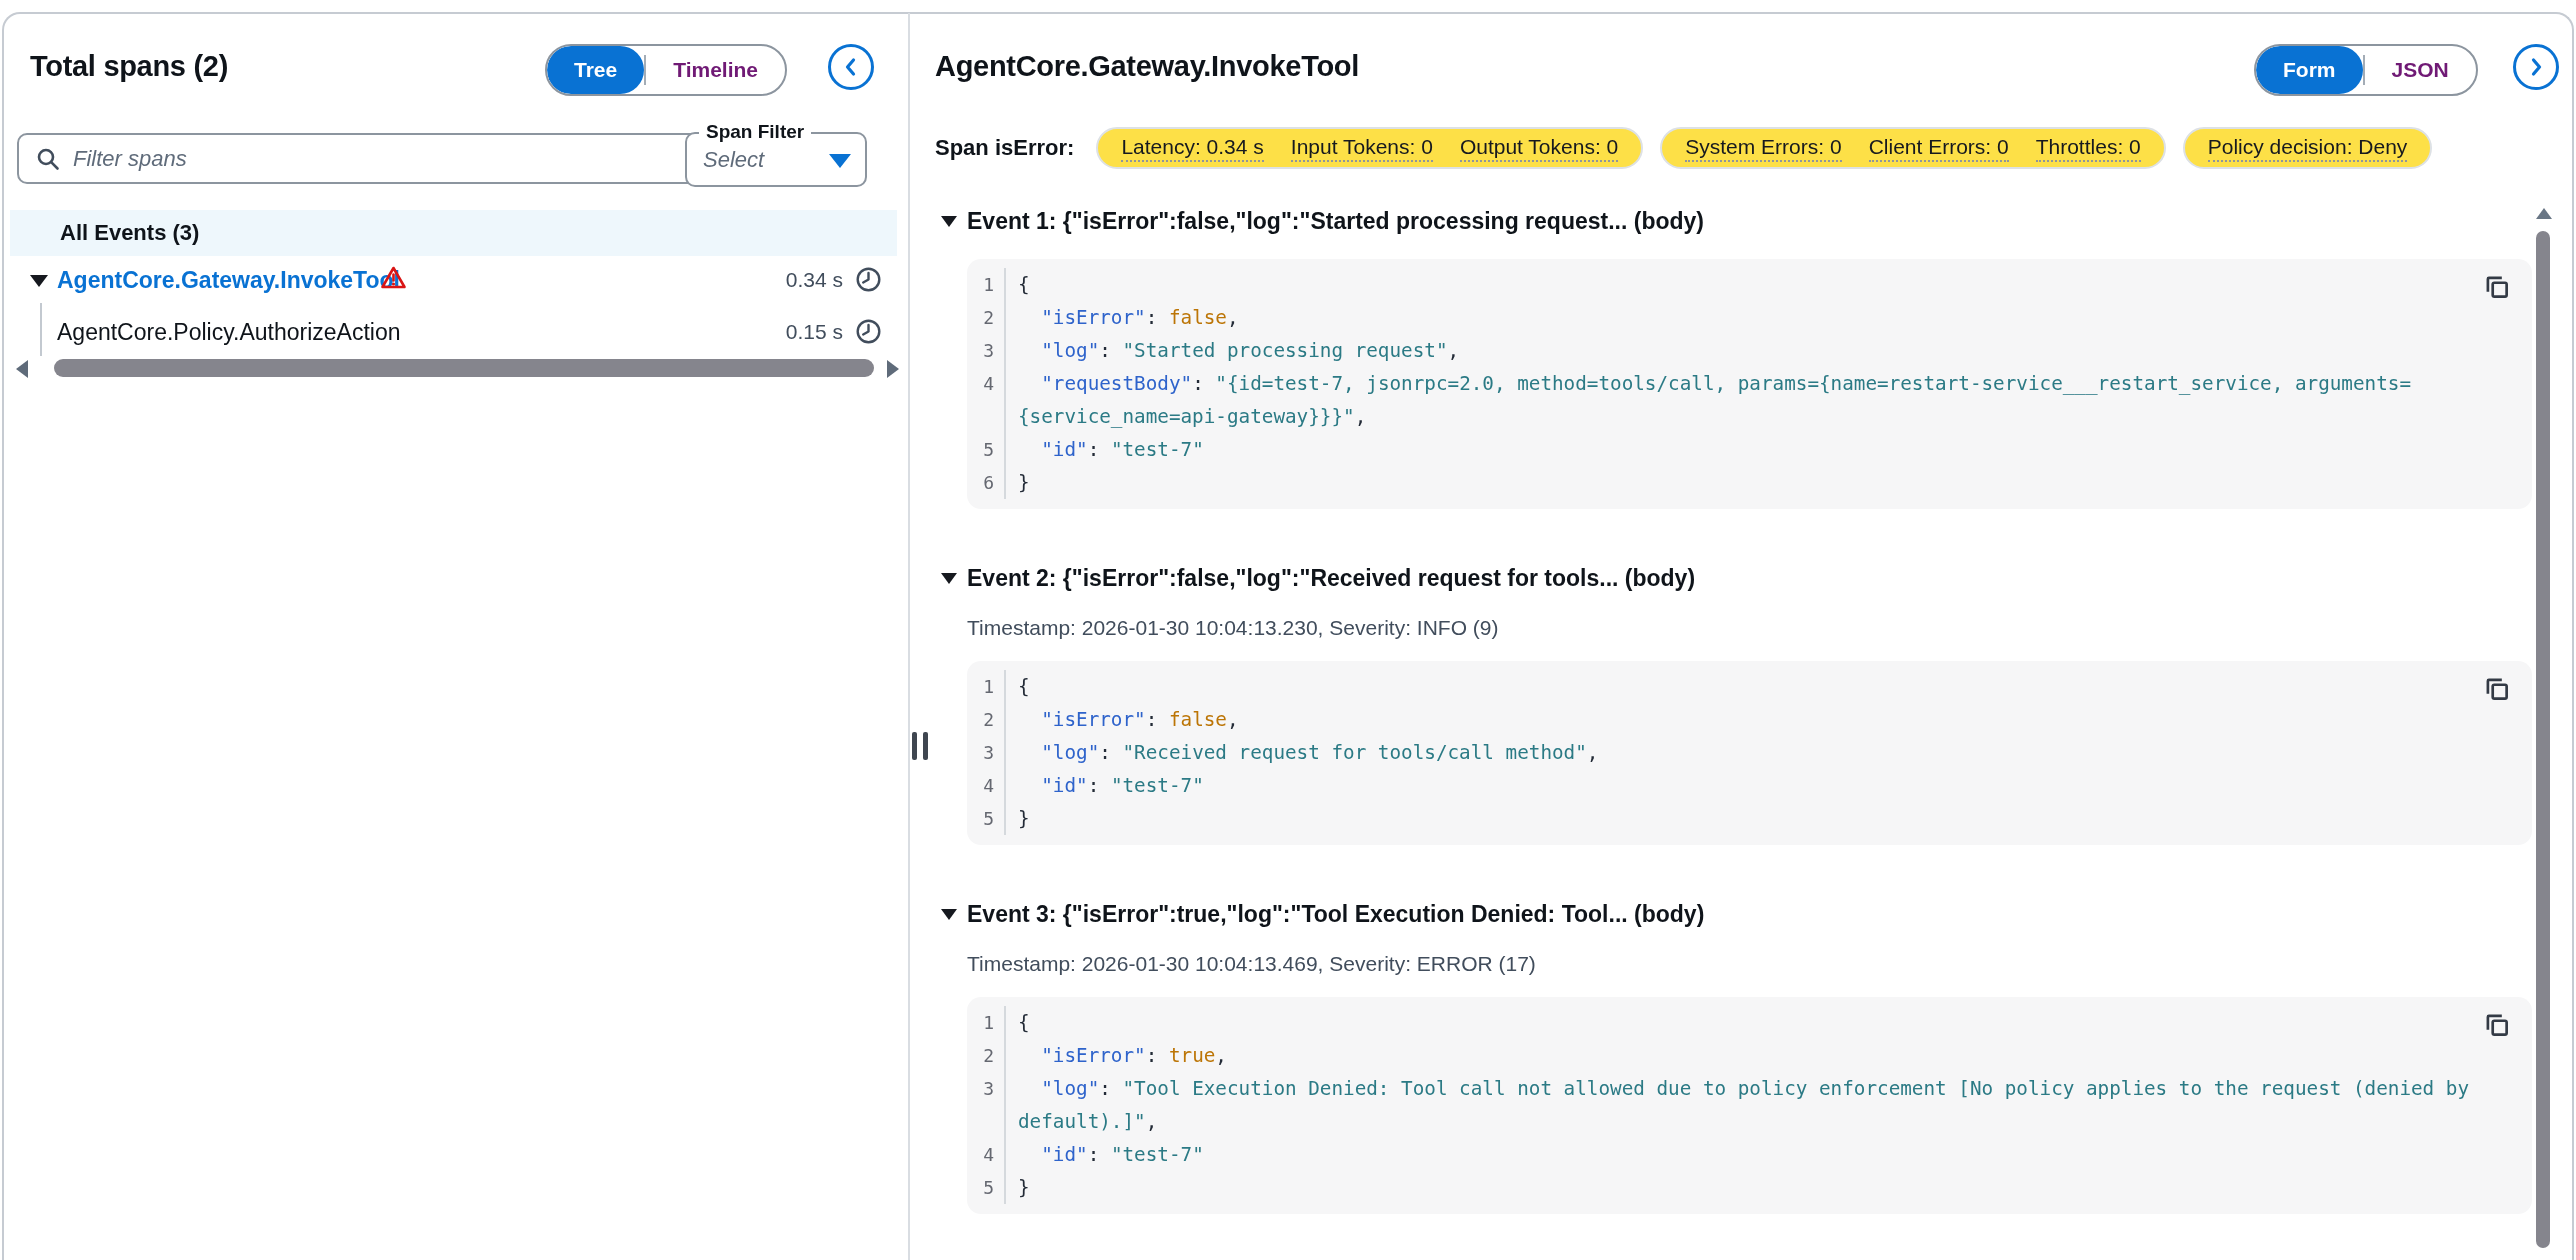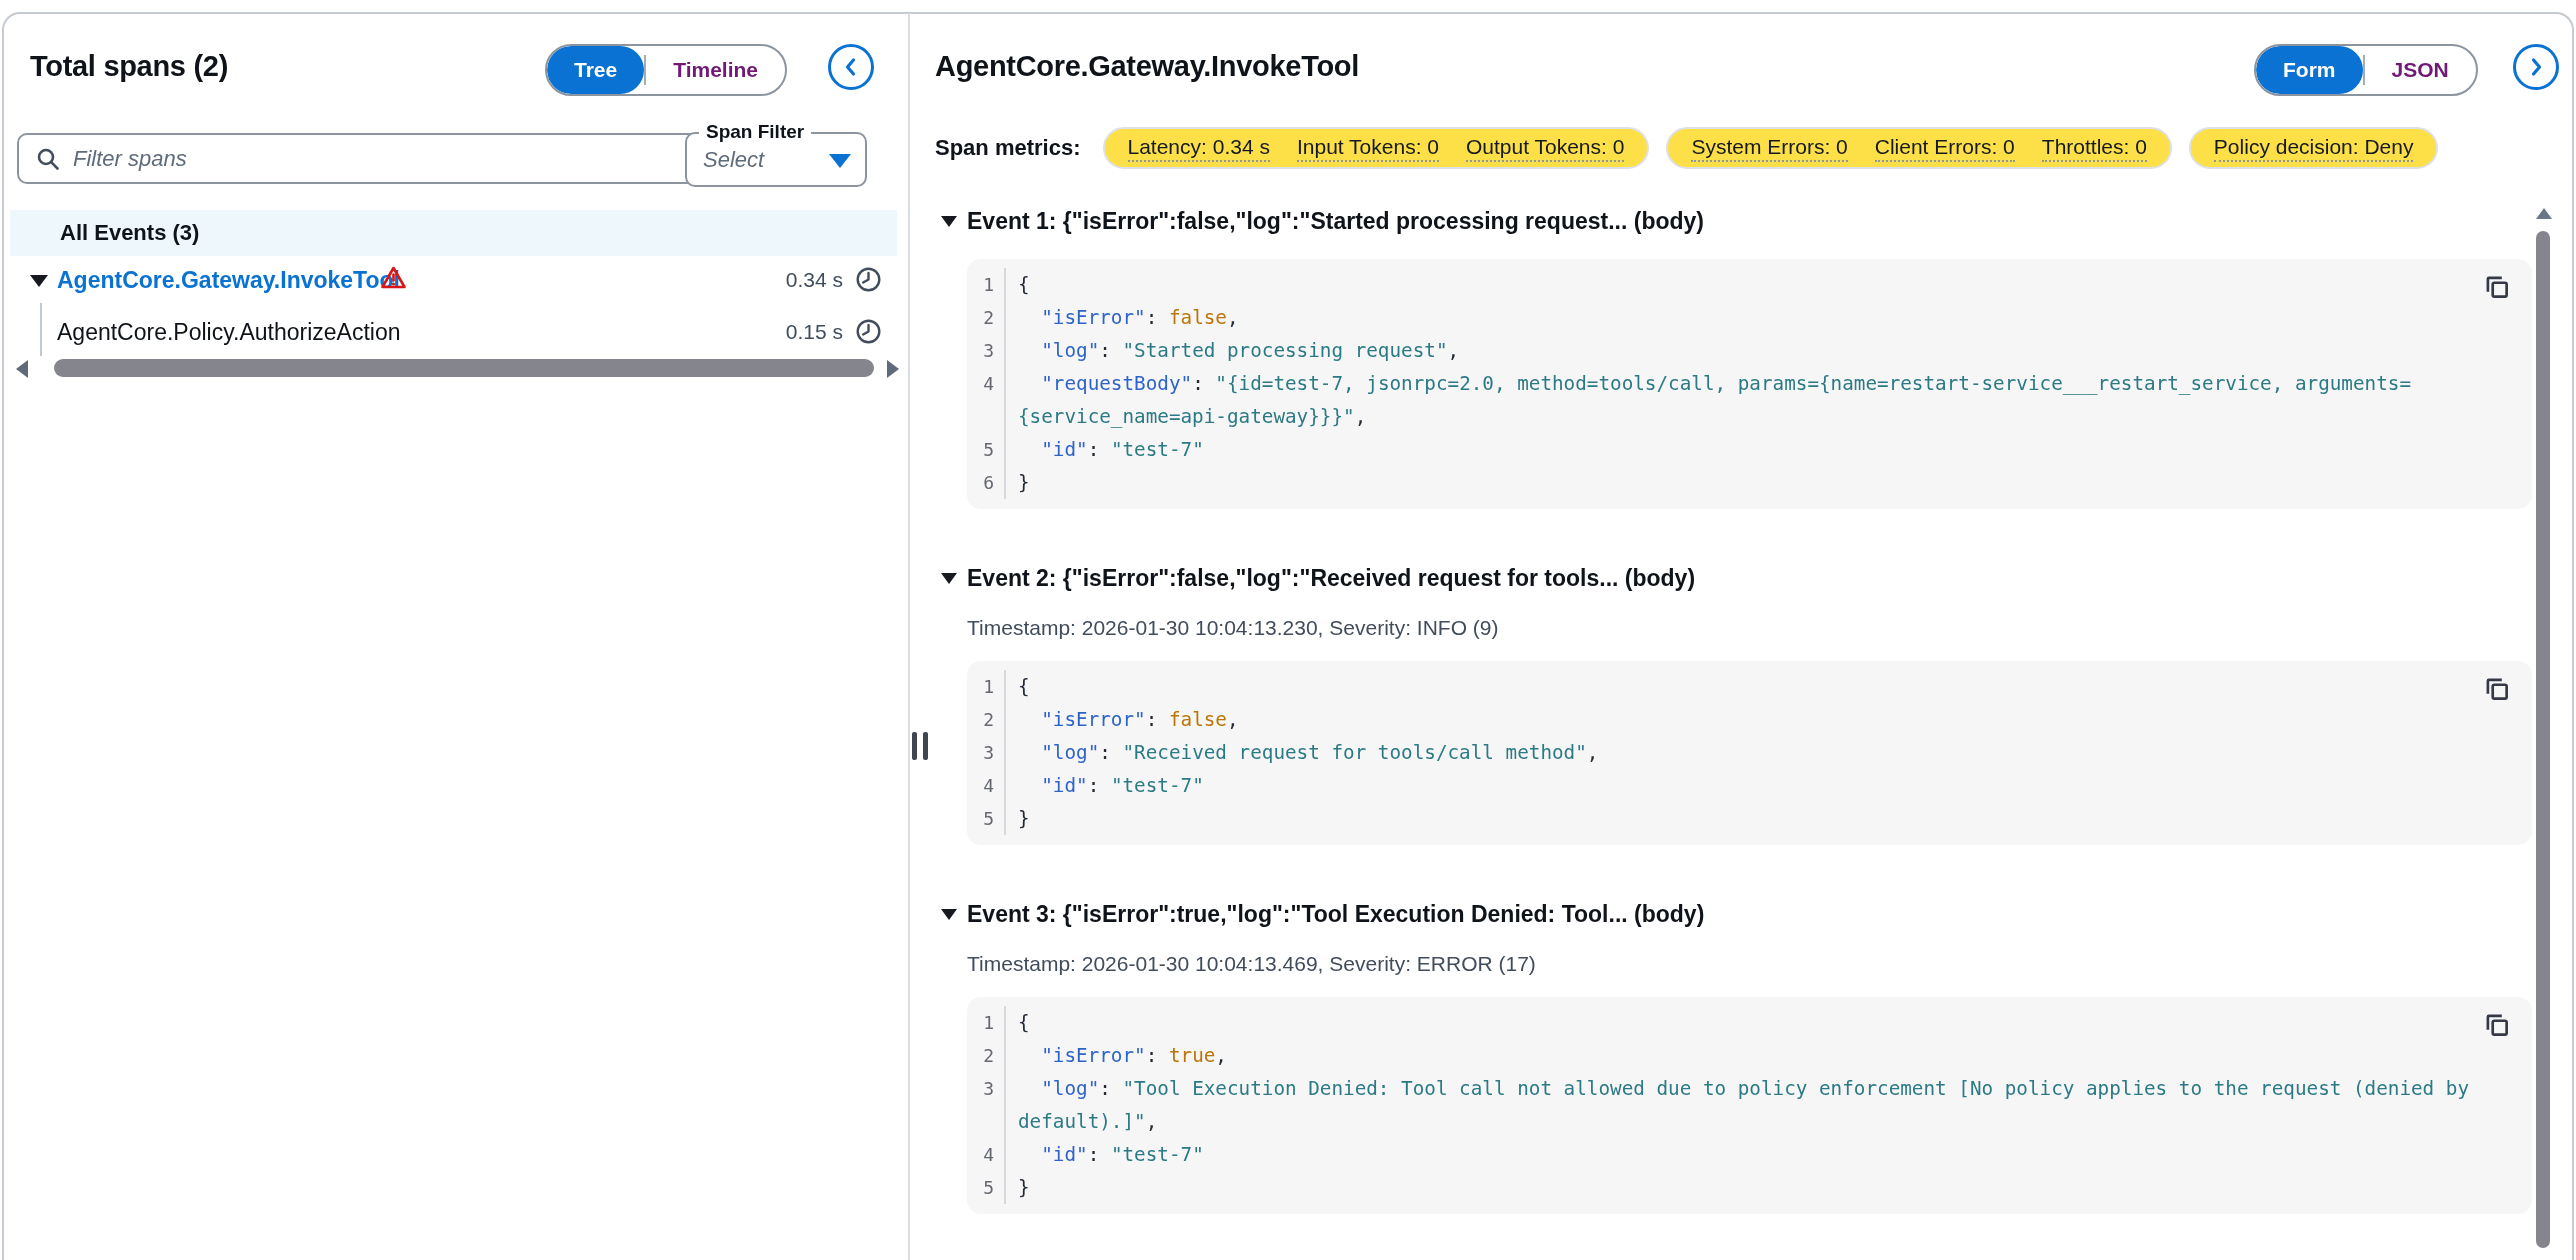--- a/index.html
+++ b/index.html
@@ -159,21 +159,21 @@
 
   <div class="circle-btn" style="left:2513px;top:44px;">
     <span style="display:flex;">
       <svg width="22" height="22" viewBox="0 0 22 22">
           <polyline points="8.5,4 14.5,11 8.5,18" fill="none" stroke="#0972d3" stroke-width="3.2" stroke-linecap="round" stroke-linejoin="round"></polyline>
         </svg>
     </span>
   </div>
 
   <div class="metrics-row">
-    <span class="metrics-label">Span metrics:</span>
+    <span class="metrics-label">Span isError:</span>
     <span id="metric-groups" style="display:flex;align-items:center;">
         <span class="pill-group">
           <span class="pill-item">Latency: 0.34 s</span>
           <span class="pill-item">Input Tokens: 0</span>
           <span class="pill-item">Output Tokens: 0</span>
         </span>
         <span class="pill-group">
           <span class="pill-item">System Errors: 0</span>
           <span class="pill-item">Client Errors: 0</span>
           <span class="pill-item">Throttles: 0</span>

